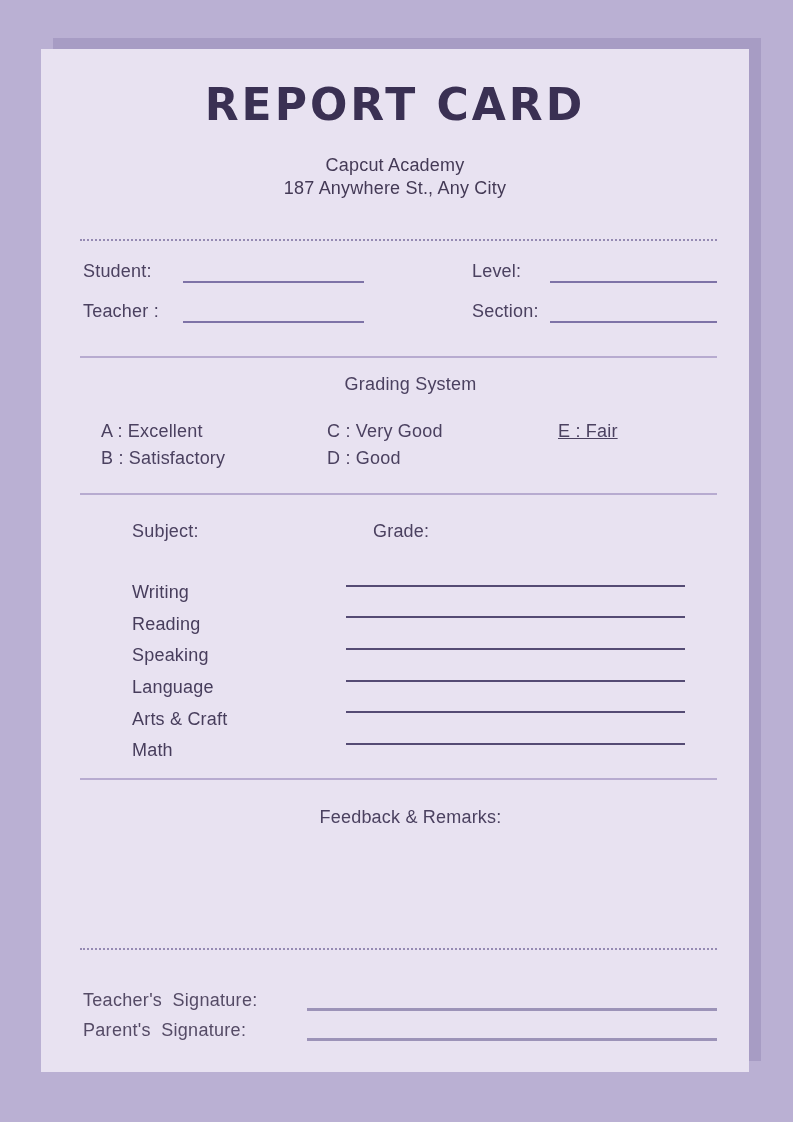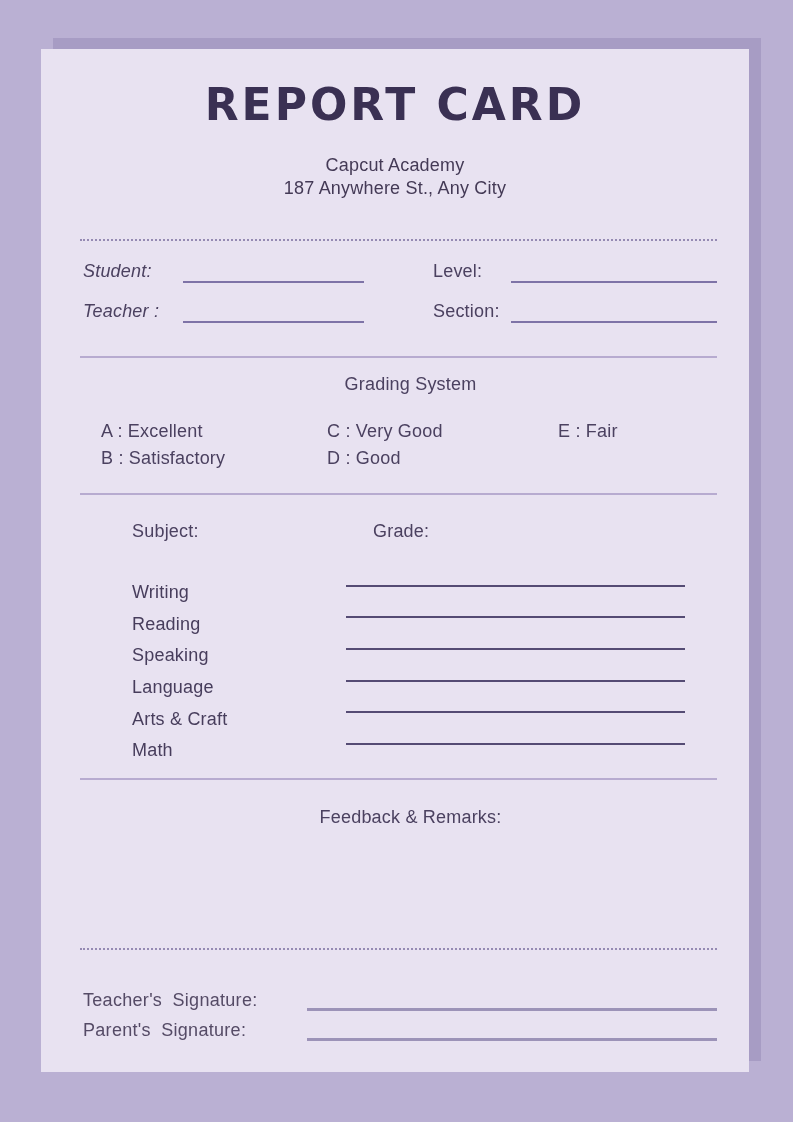--- a/index.html
+++ b/index.html
@@ -38,40 +38,40 @@
   .divider { position: absolute; left: 39px; width: 637px; height: 0; }
   .divider.solid  { border-top: 2px solid #b7abd0; }
   .divider.dotted { border-top: 2px dotted #958ab3; }
   .d1 { top: 190px; } .d2 { top: 307px; } .d3 { top: 444px; }
   .d4 { top: 729px; } .d5 { top: 899px; }
 
   
   .fields { position: absolute; top: 202px; left: 39px; width: 637px; }
   .frow { display: flex; align-items: center; height: 40px; padding-left: 3px; }
   .fcell { display: flex; align-items: center; }
-  .fcell.left  { width: 281px; font-style: italic; }
-  .fcell.right { flex: 1; margin-left: 69px; }
+  .fcell.left  { width: 281px; }
+  .fcell.right { flex: 1; margin-left: 108px; }
   .flabel { font-size: 18px; letter-spacing: .2px; color: #4b4160; flex: 0 0 auto; }
   .fcell.left  .flabel { width: 100px; }
   .fcell.right .flabel { width: 78px; }
   .fline {
     flex: 1; height: 24px;
     border-bottom: 2px solid #7e73a7;
     font-size: 16px; color: #3a3053;
   }
 
   
   .grading-head, .subjects-area, .feedback-head { position: absolute; left: 51px; width: 637px; }
   .grading-head { top: 324px; text-align: center; font-size: 18px; line-height: 22px; letter-spacing: .2px; }
   .grading-grid {
     position: absolute; top: 369px; left: 39px; width: 637px;
     display: flex; padding-left: 21px;
   }
   .gcol { display: flex; flex-direction: column; }
-  .gcol.c1 { width: 226px; } .gcol.c2 { width: 231px; } .gcol.c3 { flex: 1; }
+  .gcol.c1 { width: 226px; } .gcol.c2 { width: 231px; } .gcol.c3 { flex: 1; text-decoration: underline; }
   .gitem { font-size: 18px; line-height: 27px; letter-spacing: .2px; color: #4b4160; }
 
   
   .subjects-head {
     position: absolute; top: 471px; left: 39px; width: 637px;
     display: flex; padding-left: 52px;
     font-size: 18px; line-height: 22px; letter-spacing: .2px;
   }
   .subjects-head .sh1 { width: 241px; }
   .subject-rows { position: absolute; top: 528px; left: 39px; width: 637px; }

